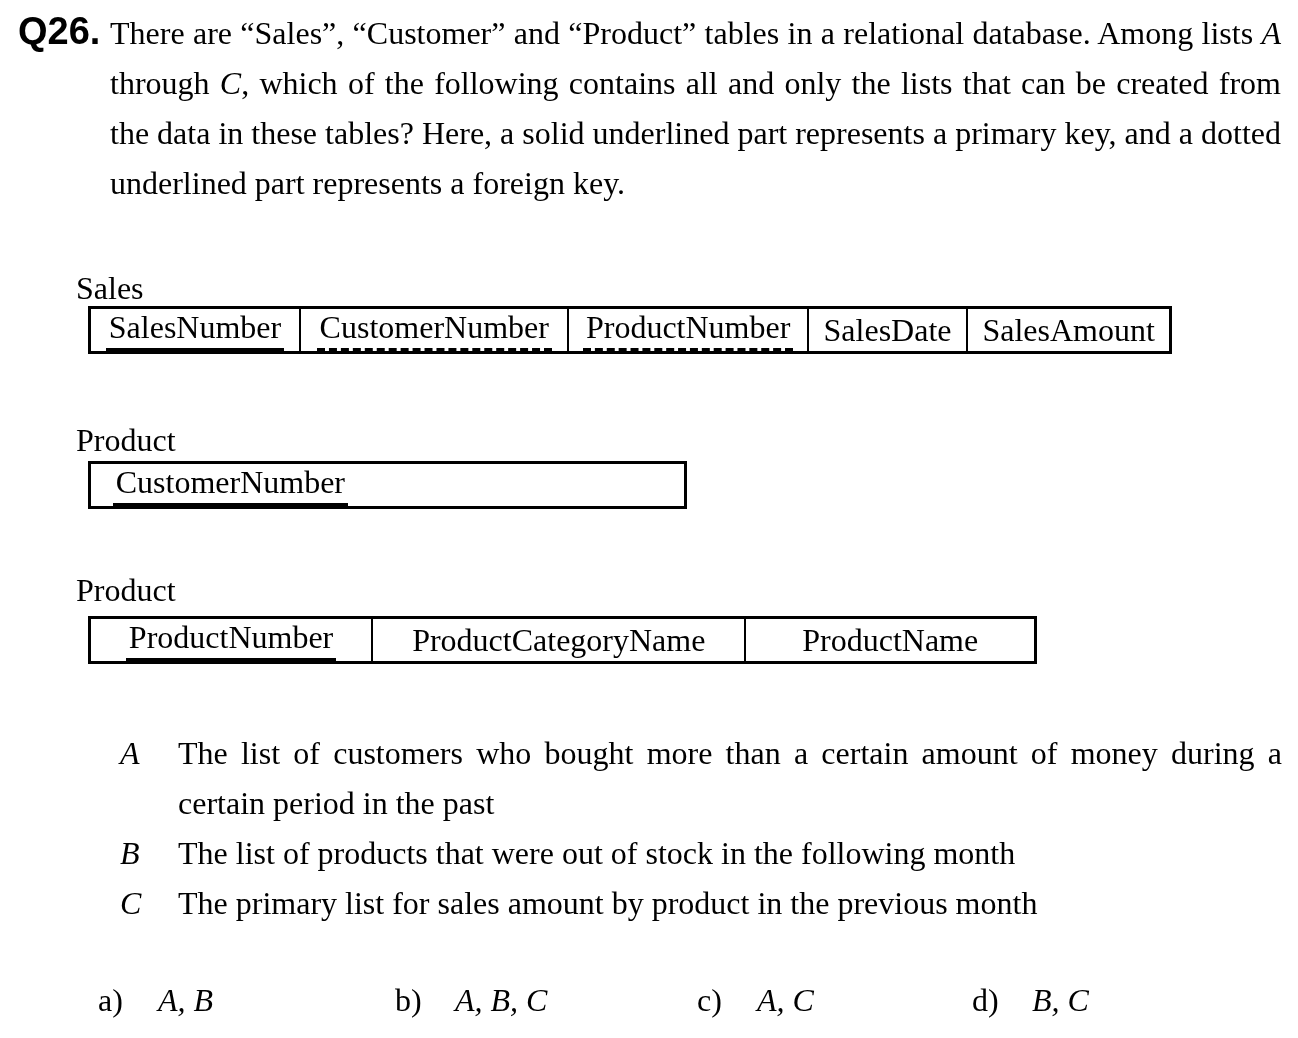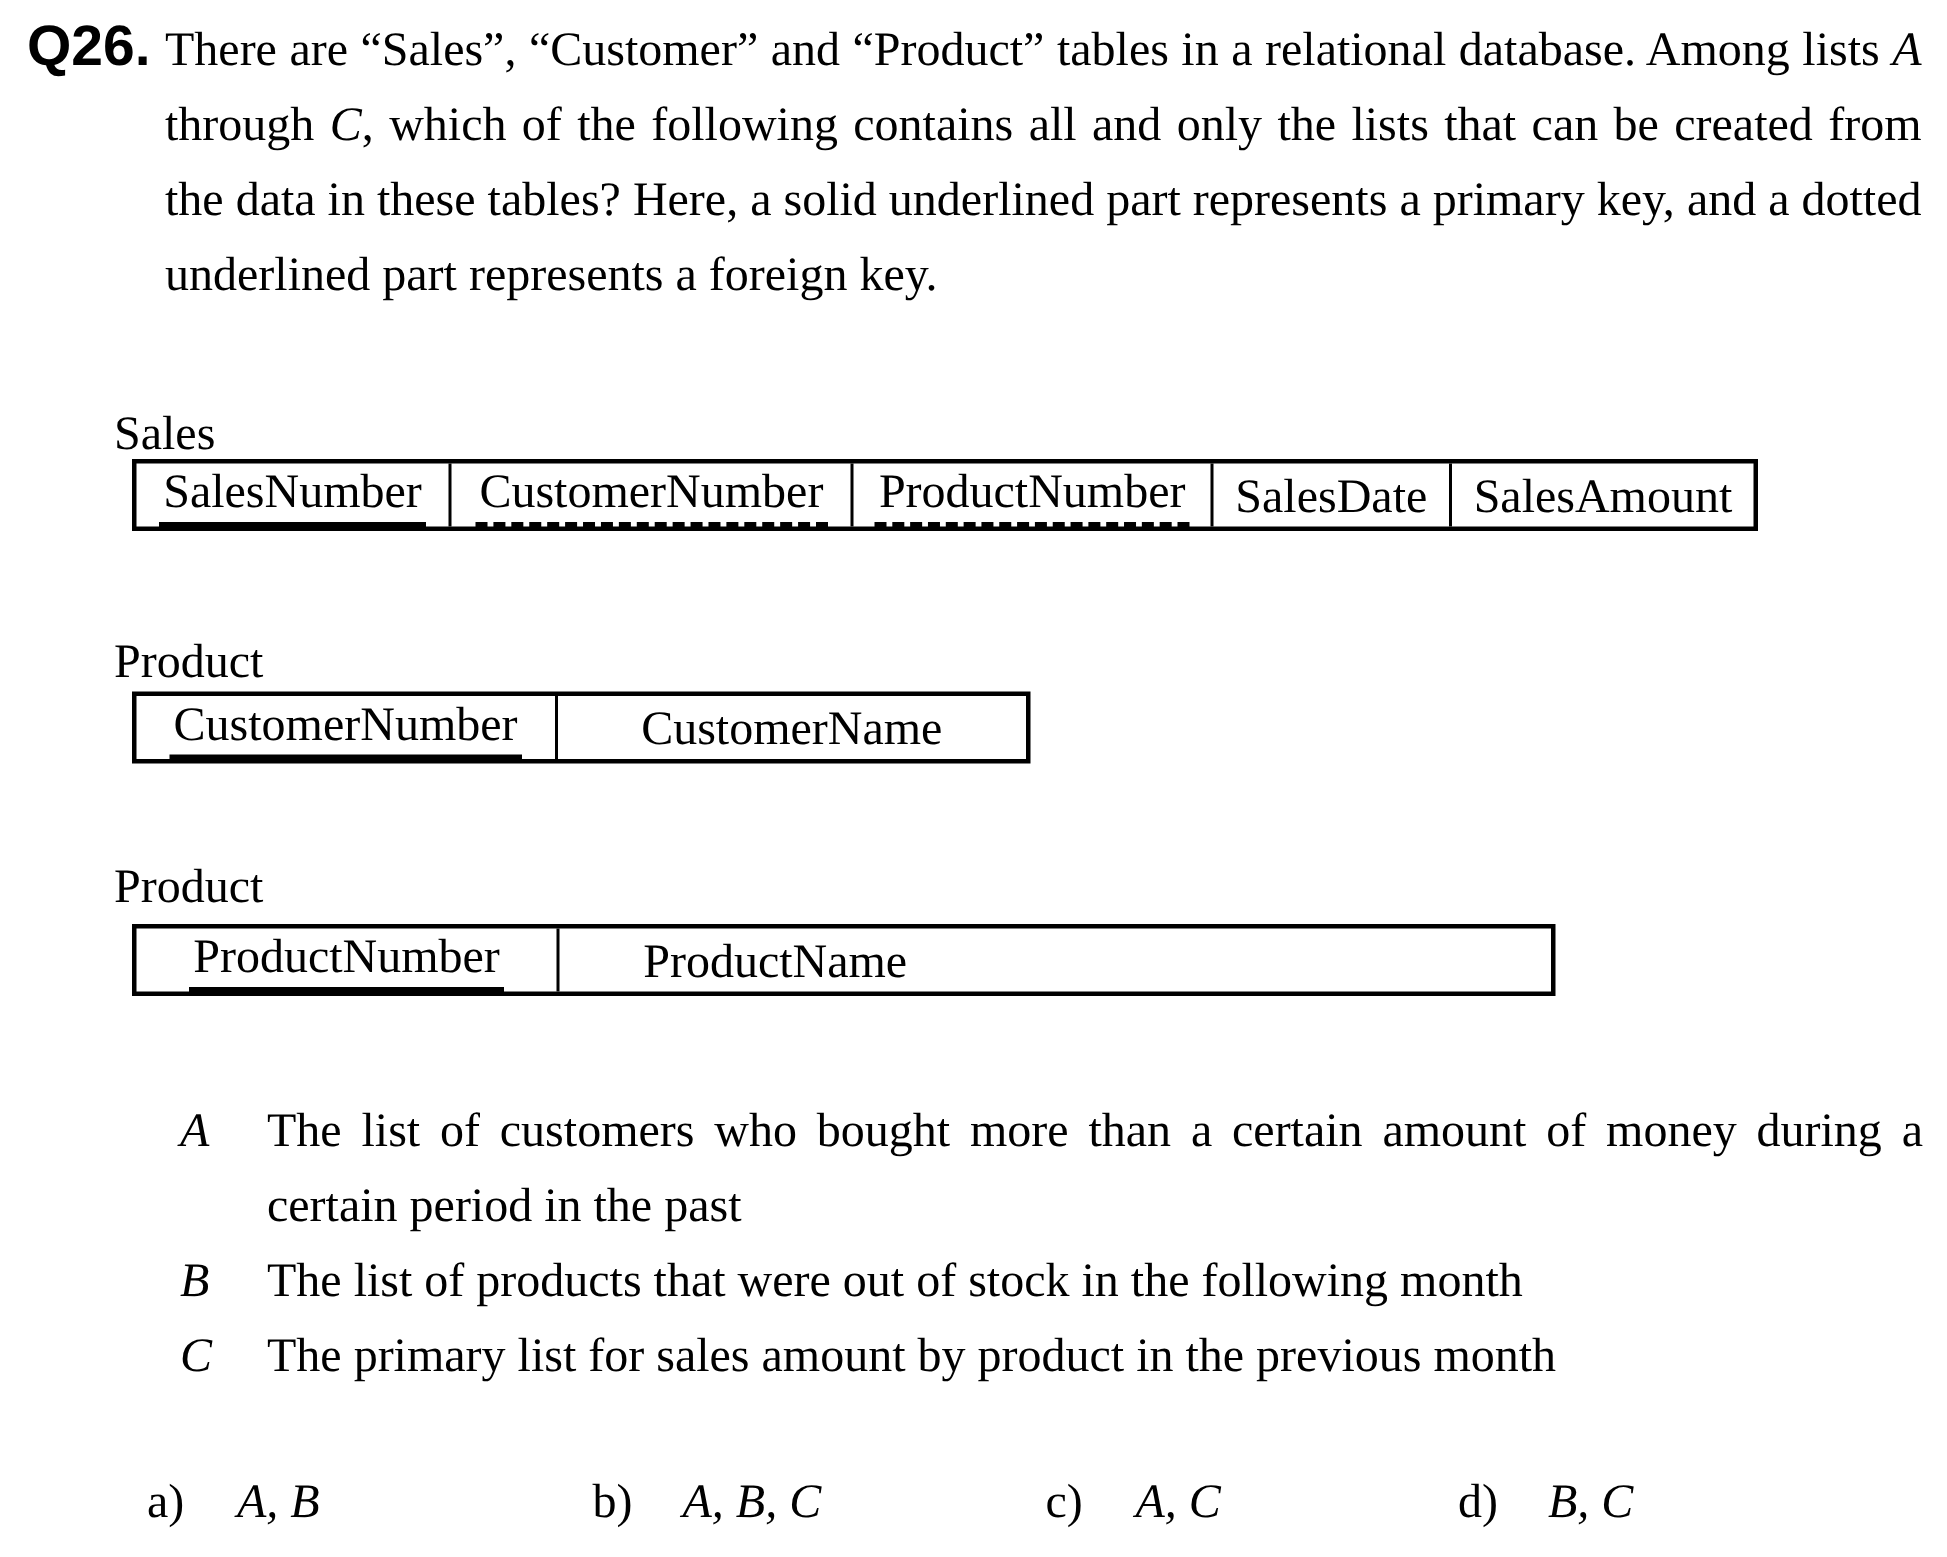--- a/index.html
+++ b/index.html
@@ -104,29 +104,29 @@
   <div class="db-cell" style="width:18.8%">
       <span>SalesAmount</span>
     </div>
 </div>
 
 <div class="tbl-label" style="top:422px">Product</div>
 <div class="db-table" style="top:461px; left:88px; width:599px">
   <div class="db-cell" style="width:47%">
       <span class="pk">CustomerNumber</span>
     </div>
-  <div class="db-cell" style="width:53%">
-      <span>CustomerName</span>
-    </div>
 </div>
 
 <div class="tbl-label" style="top:572px">Product</div>
 <div class="db-table" style="top:616px; left:88px; width:949px">
   <div class="db-cell" style="width:29.7%">
       <span class="pk">ProductNumber</span>
+    </div>
+  <div class="db-cell" style="width:39.6%">
+      <span>ProductCategoryName</span>
     </div>
   <div class="db-cell" style="width:30.7%">
       <span>ProductName</span>
     </div>
 </div>
 
 <div class="abc-list">
   <div class="abc-item">
     <div class="abc-letter">A</div>
     <div class="abc-text">The list of customers who bought more than a certain amount of money during a certain period in the past</div>

